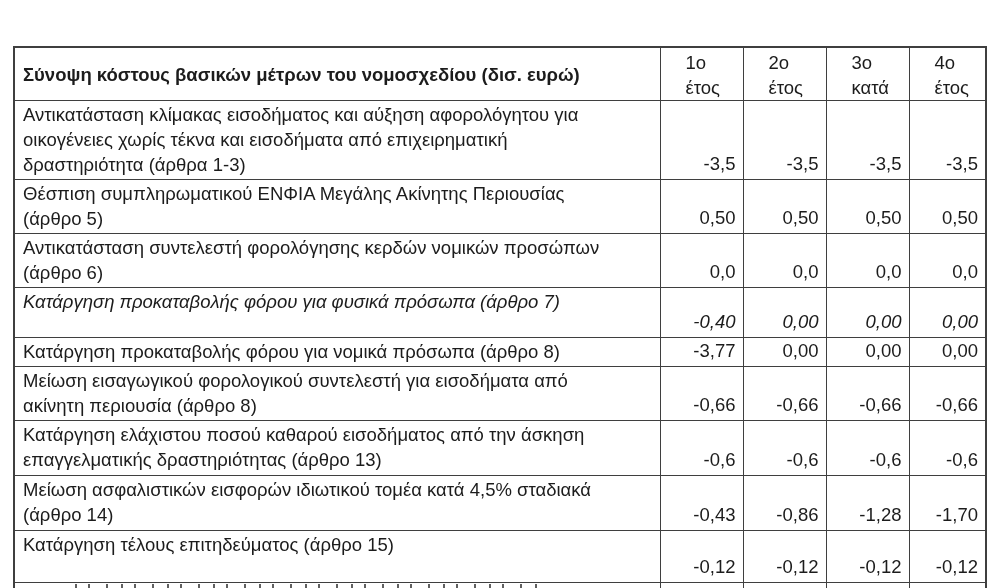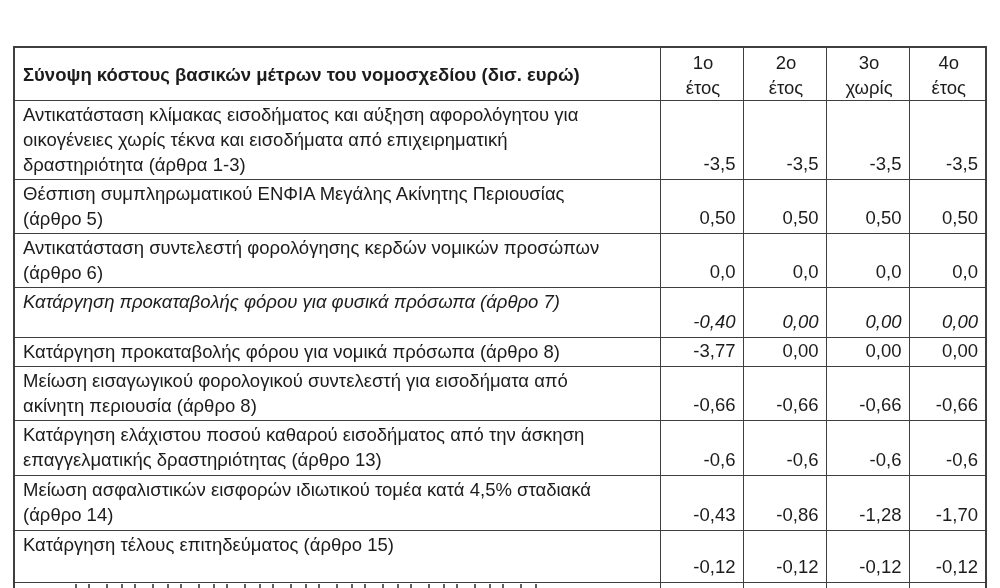--- a/index.html
+++ b/index.html
@@ -37,22 +37,22 @@
     padding: 1px 6px 2px 8px;
     white-space: pre-line;
   }
   .title-cell {
     vertical-align: middle;
     font-weight: 700;
     padding: 2px 6px 2px 8px;
   }
   .year-cell {
     vertical-align: top;
-    text-align: center;
-    padding: 2px 4px 0 7px;
+    text-align: left;
+    padding: 2px 4px 0 25px;
     white-space: pre-line;
   }
   .num-cell {
     vertical-align: bottom;
     text-align: right;
     padding: 0 7px 3px 4px;
   }
   
   .doc-table tr:nth-child(1)  { height: 49px; }
   .doc-table tr:nth-child(2)  { height: 78px; border-radius: 15px; }
@@ -93,21 +93,21 @@
     <col style="width:77px">
   </colgroup>
   <tbody>
     <tr>
       <td class="label-cell title-cell">Σύνοψη κόστους βασικών μέτρων του νομοσχεδίου (δισ. ευρώ)</td>
       <td class="year-cell">1ο
 έτος</td>
       <td class="year-cell">2ο
 έτος</td>
       <td class="year-cell">3ο
-χωρίς</td>
+κατά</td>
       <td class="year-cell">4ο
 έτος</td>
     </tr>
 
     <tr>
       <td class="label-cell">Αντικατάσταση κλίμακας εισοδήματος και αύξηση αφορολόγητου για
 οικογένειες χωρίς τέκνα και εισοδήματα από επιχειρηματική
 δραστηριότητα (άρθρα 1-3)</td>
       <td class="num-cell">-3,5</td>
       <td class="num-cell">-3,5</td>

